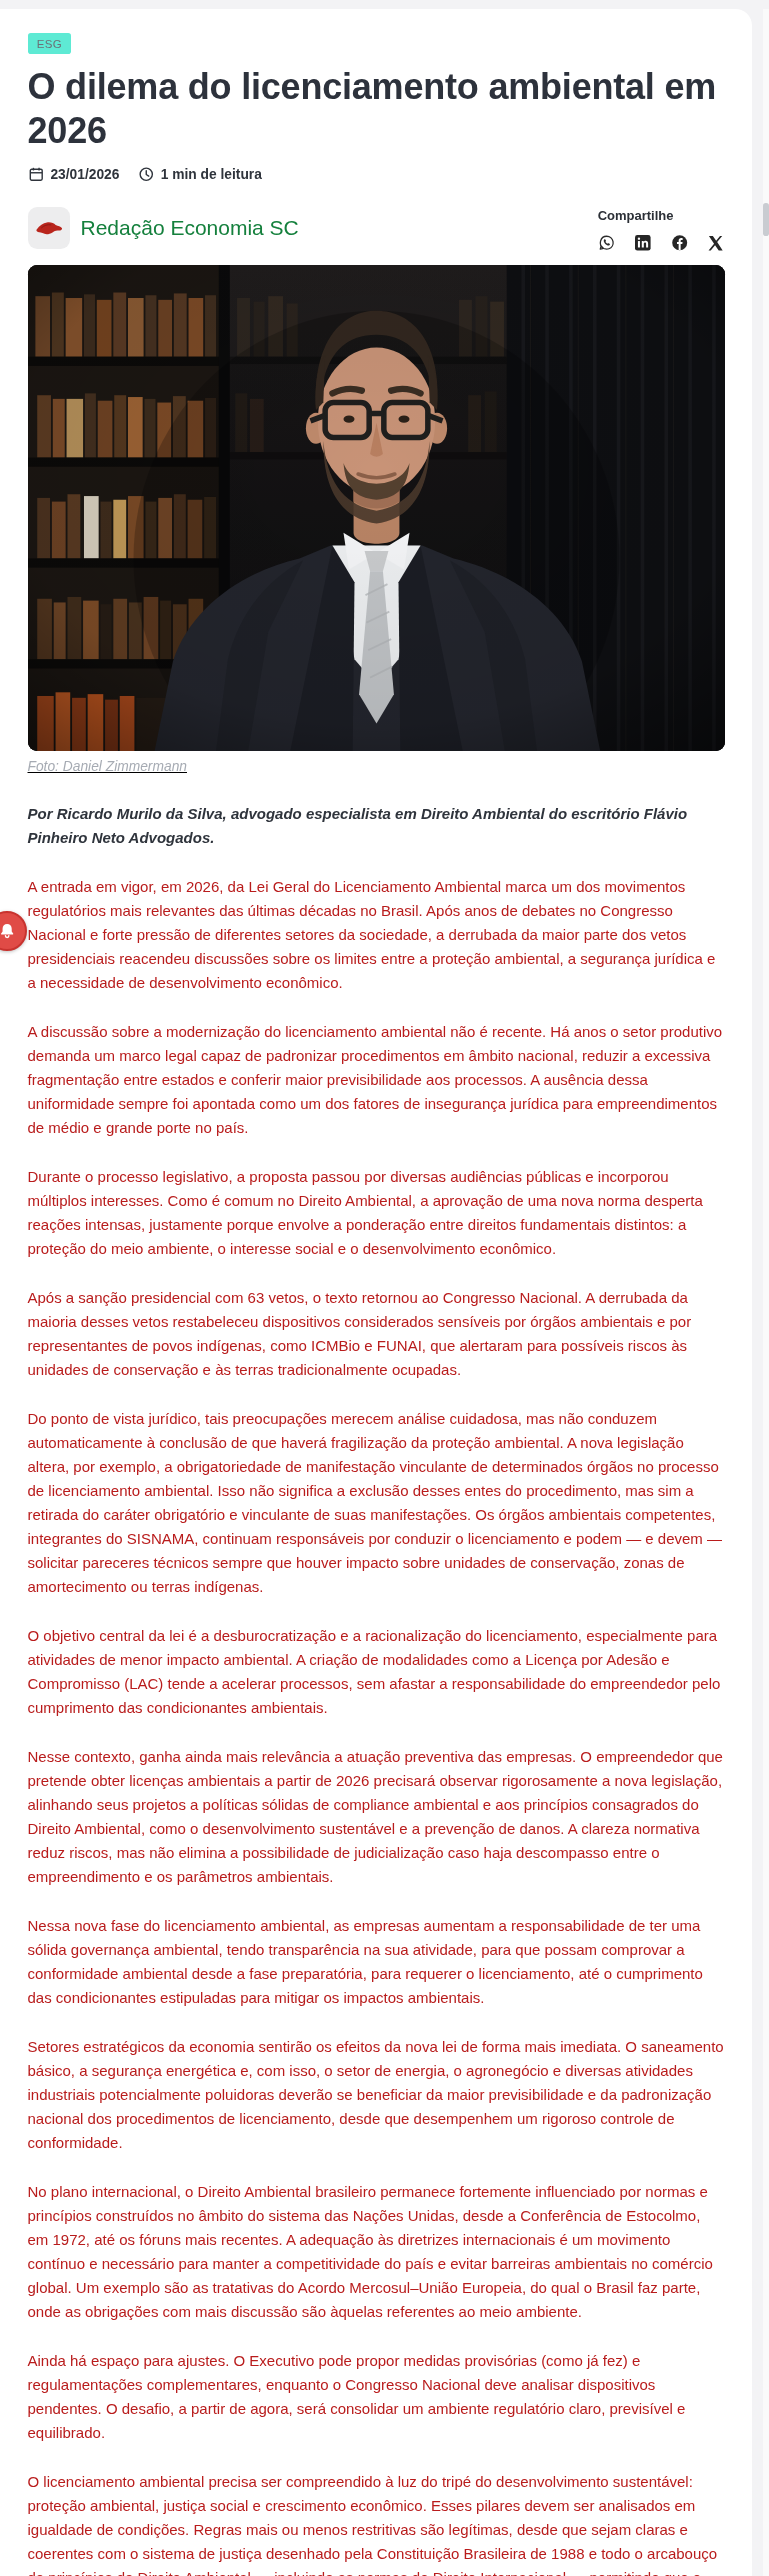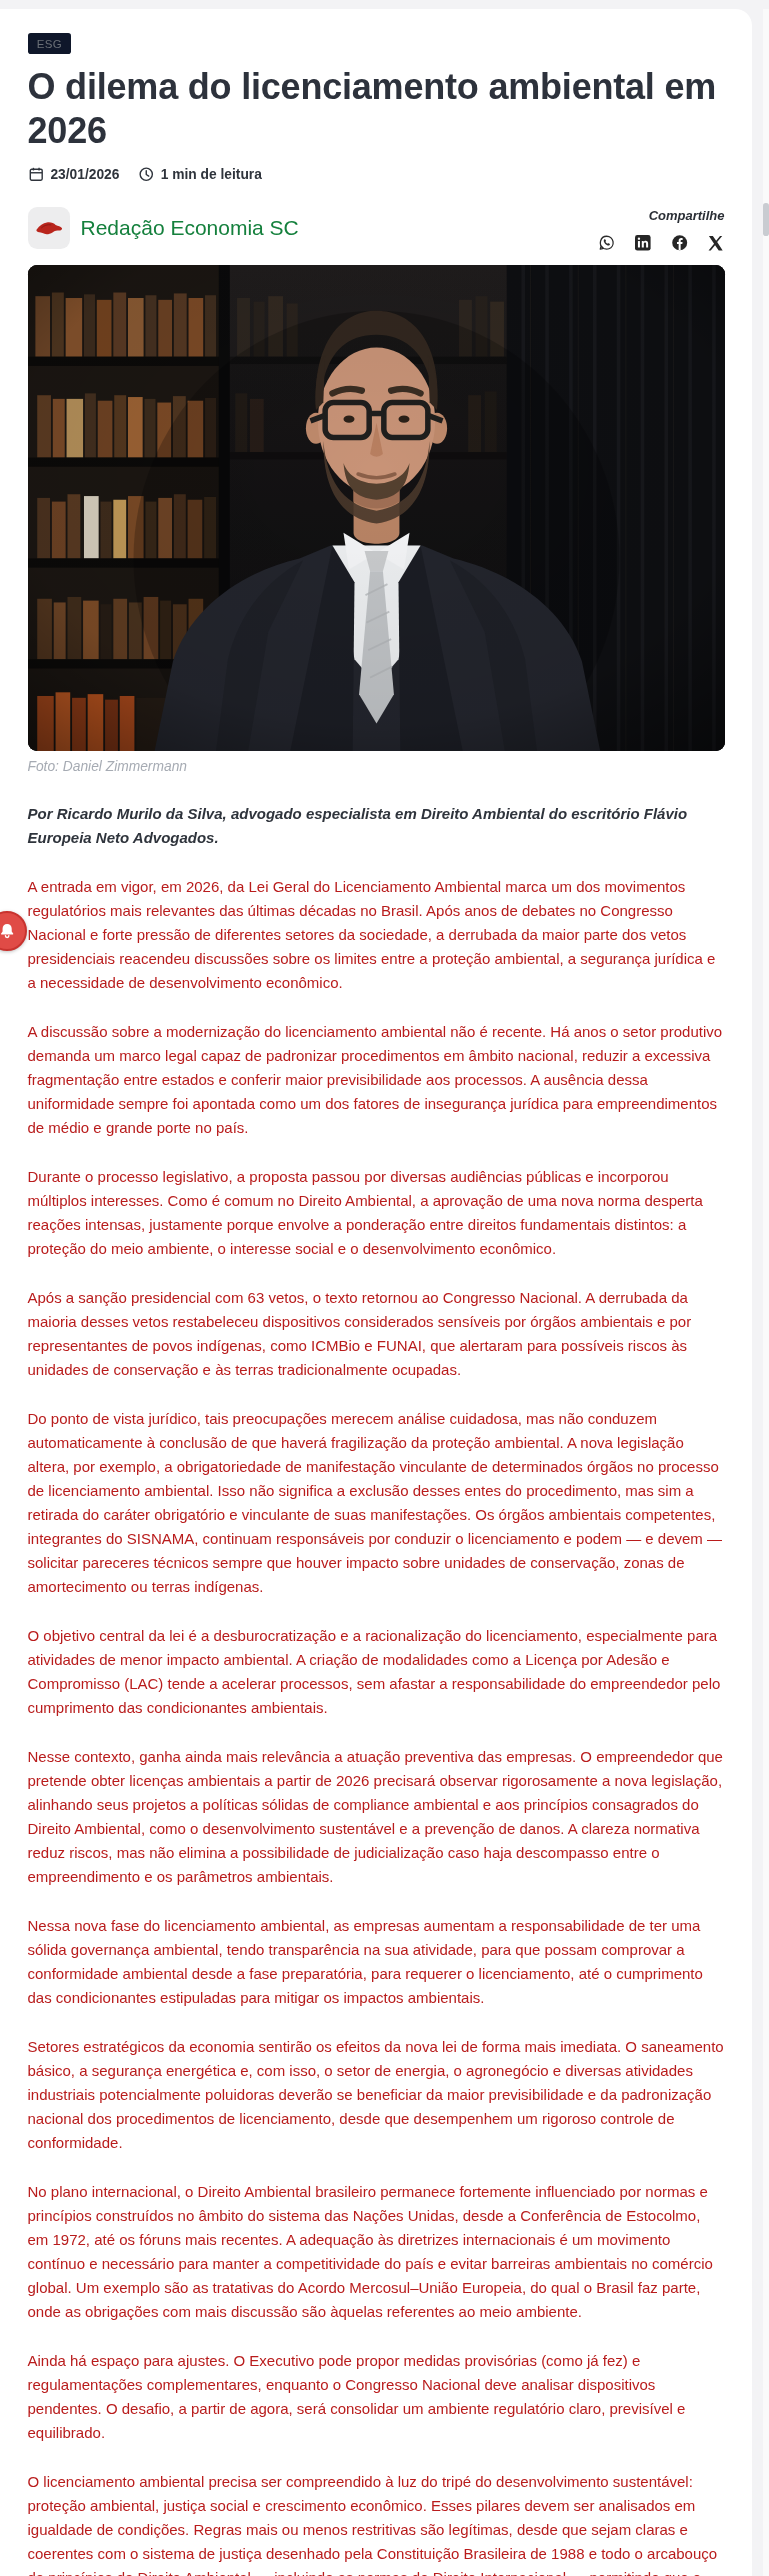--- a/index.html
+++ b/index.html
@@ -8,45 +8,45 @@
     background:#f3f3f5;
     font-family:"Liberation Sans", sans-serif;
     -webkit-font-smoothing:antialiased;
   }
   .card {
     position:absolute; top:9.2px; left:0; width:752px; height:2567px;
     background:#ffffff; border-radius:0 16.5px 0 0;
     box-sizing:border-box; padding:24px 27.5px 37px 27.5px;
   }
   .badge {
-    display:inline-block; background:#0f172a; color:#6b7077;
+    display:inline-block; background:#5eead4; color:#6b7077;
     font-size:11.5px; letter-spacing:0.4px; padding:4.6px 9.2px; border-radius:2.8px;
   }
   h1.title {
     margin:11px 0 13px; max-width:711px;
     font-size:36px; line-height:1.22; font-weight:700; color:#2d323c;
     letter-spacing:-0.2px;
   }
   .meta { display:flex; align-items:center; gap:18.3px; margin:0 0 24px; }
   .meta-item { display:flex; align-items:center; gap:6.4px; font-size:13.8px; font-weight:600; color:#2f343c; }
   .meta-item svg { display:block; }
 
   .author-row { display:flex; justify-content:space-between; align-items:flex-start; margin-bottom:11px; }
   .author { display:flex; align-items:center; gap:11px; cursor:pointer; }
   .avatar {
     width:42px; height:42px; border-radius:9.2px; background:#ededee;
     display:flex; align-items:center; justify-content:center;
   }
   .author-name { font-size:21px; color:#15803d; font-weight:500; }
-  .share { text-align:right; padding-top:1.8px;font-style:italic; }
+  .share { padding-top:1.8px; }
   .share-label { font-size:13px; font-weight:700; color:#2b2f36; margin-bottom:11px; }
   .share-icons { display:flex; gap:20px; justify-content:flex-end; align-items:center; }
   .share-icons button { border:0; background:none; padding:0; cursor:pointer; line-height:0; }
 
-  figure.hero { margin:13px 0 0; }
+  figure.hero { margin:13px 0 0;text-decoration:underline; }
   .hero-img { width:697px; height:486px; border-radius:9.2px; overflow:hidden; background:#141518; }
   .hero-img svg { display:block; }
   figcaption.caption { margin-top:8.3px; font-size:13.8px; font-style:italic; color:#a6abb3; }
 
   article { margin-top:27.5px; }
   article p { font-size:15px; line-height:1.6; color:#b91c1c; margin:0 0 25px; }
   p.byline { font-style:italic; font-weight:700; color:#2f343c; }
 
   .scroll-track {
     position:absolute; right:0; top:9.2px; width:6.4px; height:2567px;
@@ -308,21 +308,21 @@
             </g>
           </g>
 
           <rect width="760" height="530" fill="url(#vig)"></rect>
         </svg>
       </div>
       <figcaption class="caption">Foto: Daniel Zimmermann</figcaption>
     </figure>
 
     <article>
-      <p class="byline">Por Ricardo Murilo da Silva, advogado especialista em Direito Ambiental do escritório Flávio Europeia Neto Advogados.</p>
+      <p class="byline">Por Ricardo Murilo da Silva, advogado especialista em Direito Ambiental do escritório Flávio Pinheiro Neto Advogados.</p>
       <p>A entrada em vigor, em 2026, da Lei Geral do Licenciamento Ambiental marca um dos movimentos regulatórios mais relevantes das últimas décadas no Brasil. Após anos de debates no Congresso Nacional e forte pressão de diferentes setores da sociedade, a derrubada da maior parte dos vetos presidenciais reacendeu discussões sobre os limites entre a proteção ambiental, a segurança jurídica e a necessidade de desenvolvimento econômico.</p>
       <p>A discussão sobre a modernização do licenciamento ambiental não é recente. Há anos o setor produtivo demanda um marco legal capaz de padronizar procedimentos em âmbito nacional, reduzir a excessiva fragmentação entre estados e conferir maior previsibilidade aos processos. A ausência dessa uniformidade sempre foi apontada como um dos fatores de insegurança jurídica para empreendimentos de médio e grande porte no país.</p>
       <p>Durante o processo legislativo, a proposta passou por diversas audiências públicas e incorporou múltiplos interesses. Como é comum no Direito Ambiental, a aprovação de uma nova norma desperta reações intensas, justamente porque envolve a ponderação entre direitos fundamentais distintos: a proteção do meio ambiente, o interesse social e o desenvolvimento econômico.</p>
       <p>Após a sanção presidencial com 63 vetos, o texto retornou ao Congresso Nacional. A derrubada da maioria desses vetos restabeleceu dispositivos considerados sensíveis por órgãos ambientais e por representantes de povos indígenas, como ICMBio e FUNAI, que alertaram para possíveis riscos às unidades de conservação e às terras tradicionalmente ocupadas.</p>
       <p>Do ponto de vista jurídico, tais preocupações merecem análise cuidadosa, mas não conduzem automaticamente à conclusão de que haverá fragilização da proteção ambiental. A nova legislação altera, por exemplo, a obrigatoriedade de manifestação vinculante de determinados órgãos no processo de licenciamento ambiental. Isso não significa a exclusão desses entes do procedimento, mas sim a retirada do caráter obrigatório e vinculante de suas manifestações. Os órgãos ambientais competentes, integrantes do SISNAMA, continuam responsáveis por conduzir o licenciamento e podem — e devem — solicitar pareceres técnicos sempre que houver impacto sobre unidades de conservação, zonas de amortecimento ou terras indígenas.</p>
       <p>O objetivo central da lei é a desburocratização e a racionalização do licenciamento, especialmente para atividades de menor impacto ambiental. A criação de modalidades como a Licença por Adesão e Compromisso (LAC) tende a acelerar processos, sem afastar a responsabilidade do empreendedor pelo cumprimento das condicionantes ambientais.</p>
       <p>Nesse contexto, ganha ainda mais relevância a atuação preventiva das empresas. O empreendedor que pretende obter licenças ambientais a partir de 2026 precisará observar rigorosamente a nova legislação, alinhando seus projetos a políticas sólidas de compliance ambiental e aos princípios consagrados do Direito Ambiental, como o desenvolvimento sustentável e a prevenção de danos. A clareza normativa reduz riscos, mas não elimina a possibilidade de judicialização caso haja descompasso entre o empreendimento e os parâmetros ambientais.</p>
       <p>Nessa nova fase do licenciamento ambiental, as empresas aumentam a responsabilidade de ter uma sólida governança ambiental, tendo transparência na sua atividade, para que possam comprovar a conformidade ambiental desde a fase preparatória, para requerer o licenciamento, até o cumprimento das condicionantes estipuladas para mitigar os impactos ambientais.</p>
       <p>Setores estratégicos da economia sentirão os efeitos da nova lei de forma mais imediata. O saneamento básico, a segurança energética e, com isso, o setor de energia, o agronegócio e diversas atividades industriais potencialmente poluidoras deverão se beneficiar da maior previsibilidade e da padronização nacional dos procedimentos de licenciamento, desde que desempenhem um rigoroso controle de conformidade.</p>
       <p>No plano internacional, o Direito Ambiental brasileiro permanece fortemente influenciado por normas e princípios construídos no âmbito do sistema das Nações Unidas, desde a Conferência de Estocolmo, em 1972, até os fóruns mais recentes. A adequação às diretrizes internacionais é um movimento contínuo e necessário para manter a competitividade do país e evitar barreiras ambientais no comércio global. Um exemplo são as tratativas do Acordo Mercosul–União Europeia, do qual o Brasil faz parte, onde as obrigações com mais discussão são àquelas referentes ao meio ambiente.</p>

